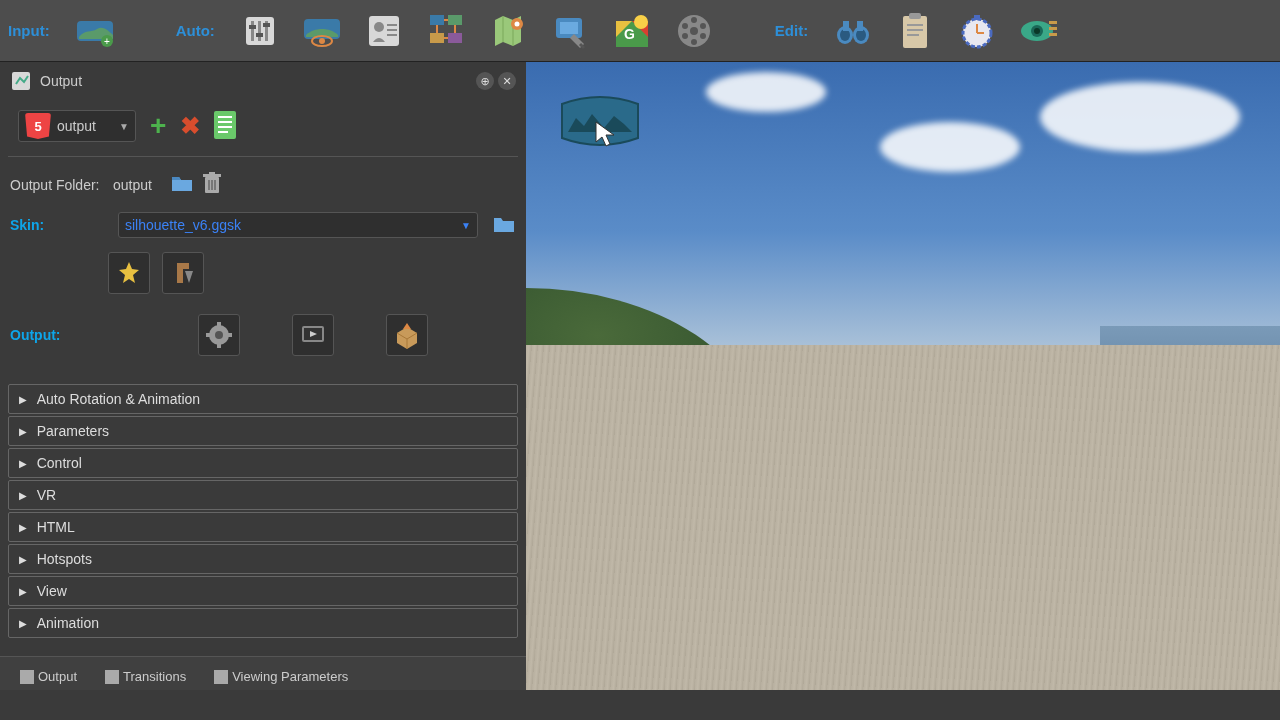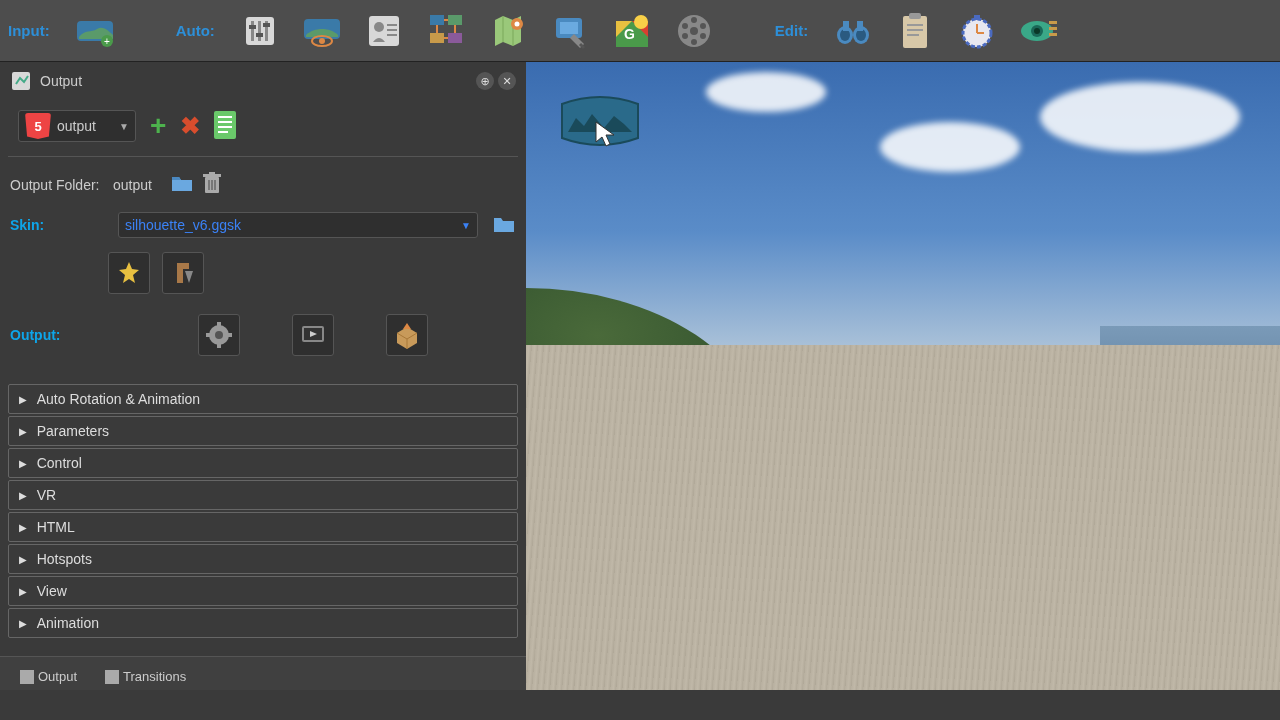--- a/index.html
+++ b/index.html
@@ -329,20 +329,26 @@
             <rect width="14" height="14" fill="#aaa"></rect>
           </svg>
           <span>Output</span>
         </div>
       <div class="btab">
           <svg width="14" height="14">
             <rect width="14" height="14" fill="#aaa"></rect>
           </svg>
           <span>Transitions</span>
         </div>
+      <div class="btab">
+          <svg width="14" height="14">
+            <rect width="14" height="14" fill="#aaa"></rect>
+          </svg>
+          <span>Viewing Parameters</span>
+        </div>
     </div>
   </div>
 
   <div class="right-panel">
     <div class="sky"></div>
     <div class="cloud" style="top:20px; right:40px; width:200px; height:70px;"></div>
     <div class="cloud" style="top:60px; right:260px; width:140px; height:50px;"></div>
     <div class="cloud" style="top:10px; left:180px; width:120px; height:40px;"></div>
     <div class="hill"></div>
     <div class="water"></div>

